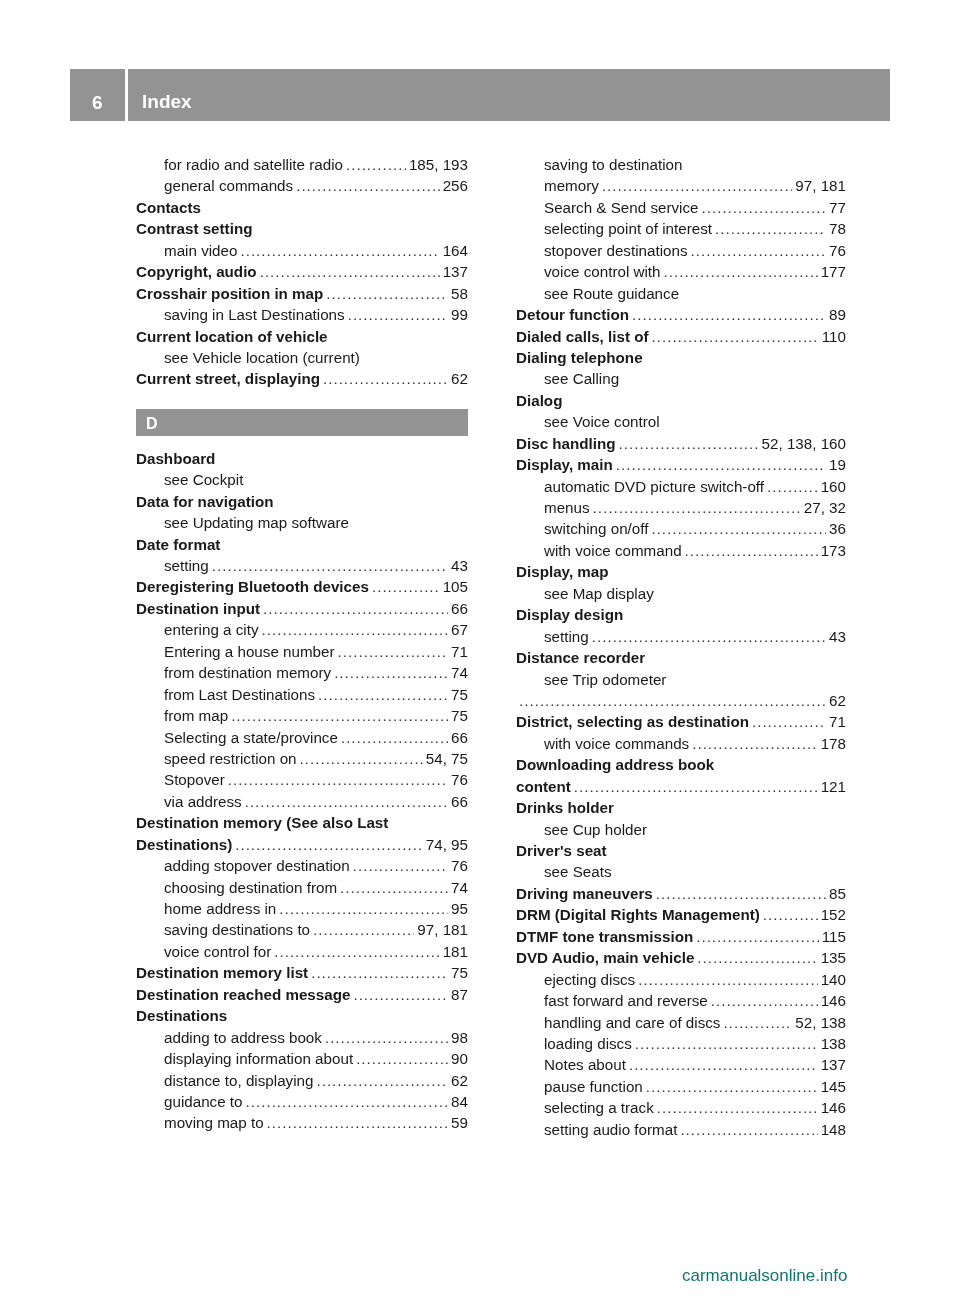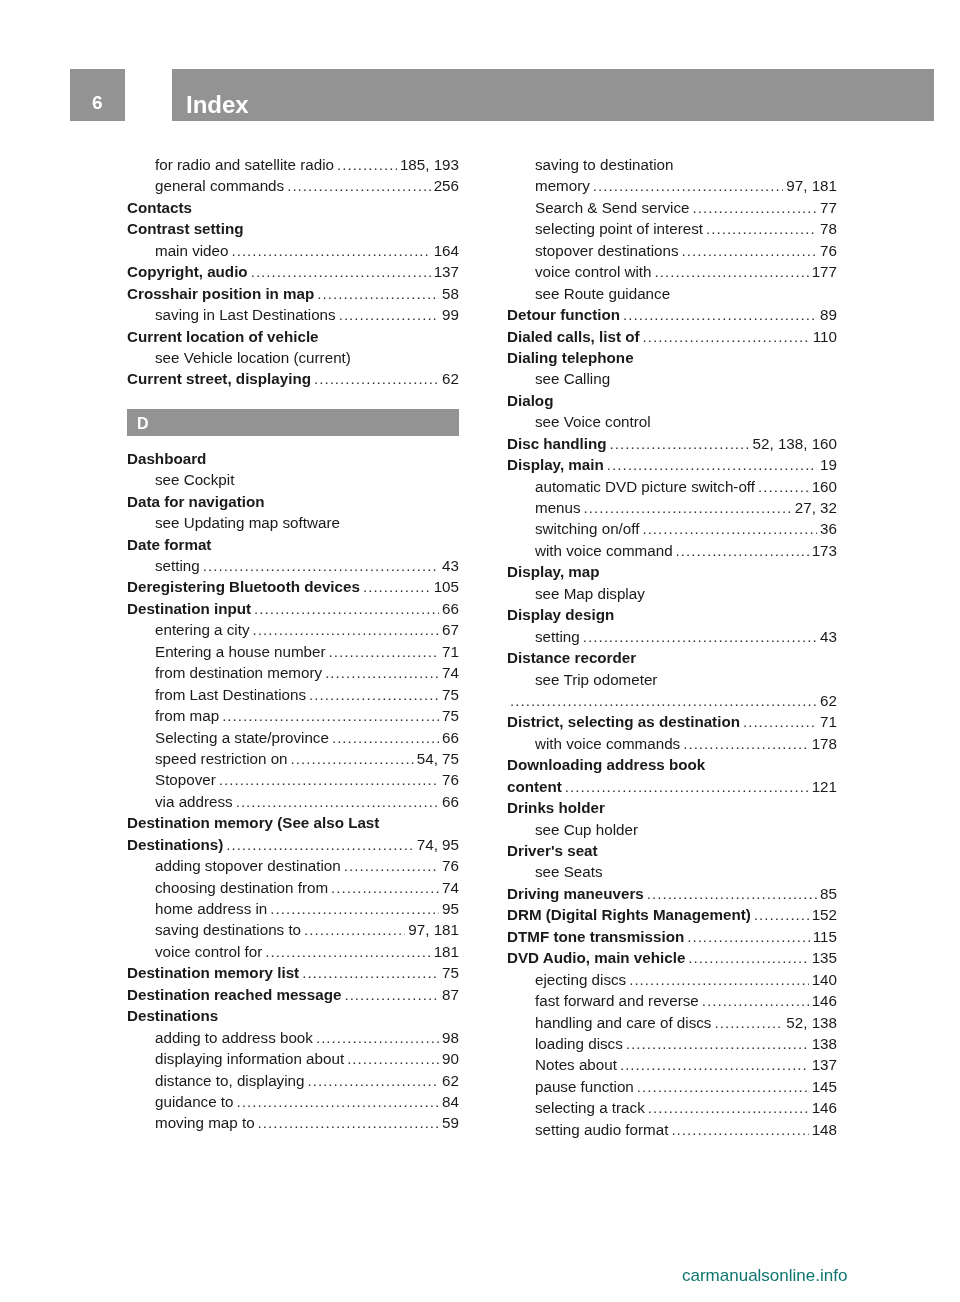--- a/index.html
+++ b/index.html
@@ -2,23 +2,23 @@
 <html><head>
 <meta charset="utf-8">
 <style>
   html, body { margin: 0; padding: 0; background: #ffffff; }
   body { width: 960px; height: 1302px; position: relative; overflow: hidden;
          font-family: "Liberation Sans", "DejaVu Sans", sans-serif; color: #1a1a1a; }
   .hdr-num { position: absolute; left: 70px; top: 69px; width: 55px; height: 52px;
              background: #939393; color: #fff; font-weight: bold; font-size: 19px;
              box-sizing: border-box; padding: 23px 0 0 22px; }
   .hdr-title { position: absolute; left: 128px; top: 69px; width: 762px; height: 52px;
-               background: #939393; color: #fff; font-weight: bold; font-size: 24px;
-               box-sizing: border-box; padding: 22px 0 0 14px; margin-left: 44px; }
-  .col { position: absolute; top: 154px; font-size: 15.2px; line-height: 21.45px; }
+               background: #939393; color: #fff; font-weight: bold; font-size: 19px;
+               box-sizing: border-box; padding: 22px 0 0 14px; }
+  .col { position: absolute; top: 154px; font-size: 15.2px; line-height: 21.45px; margin-left: 9px; }
   .col-left { left: 127px; width: 332px; }
   .col-right { left: 507px; width: 330px; }
   .entry { display: flex; align-items: baseline; white-space: nowrap; height: 21.45px; }
   .entry.sub { padding-left: 28px; }
   .entry .label { flex: 0 0 auto; }
   .entry.main .label { font-weight: bold; text-align: center; }
   .entry .dots { flex: 1 1 auto; overflow: hidden; margin: 0 3px; color: #333; letter-spacing: 1px; }
   .entry .dots::before { content: "........................................................................................................................"; }
   .entry .pages { flex: 0 0 auto; text-align: right; }
   .section-bar { height: 27px; background: #939393; color: #fff; font-weight: bold;

